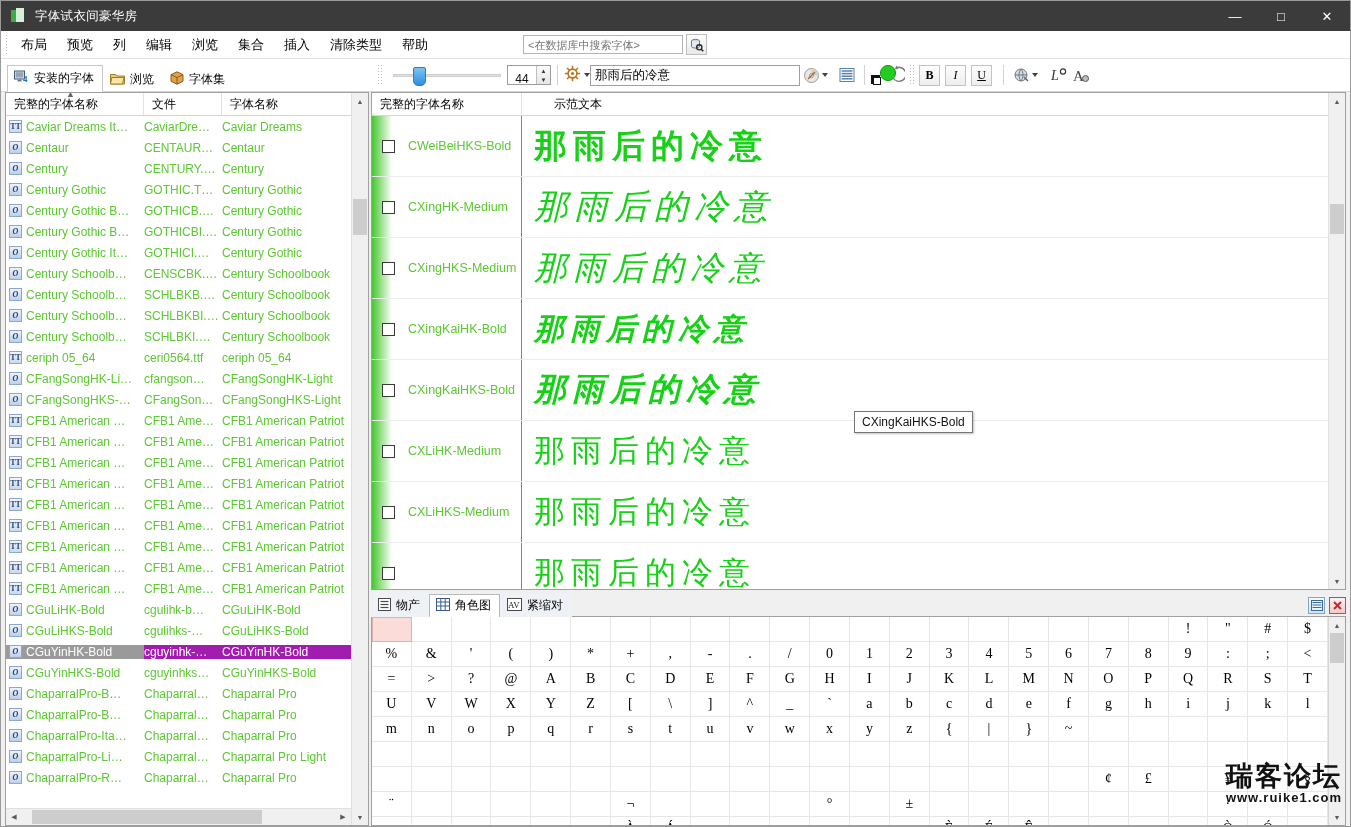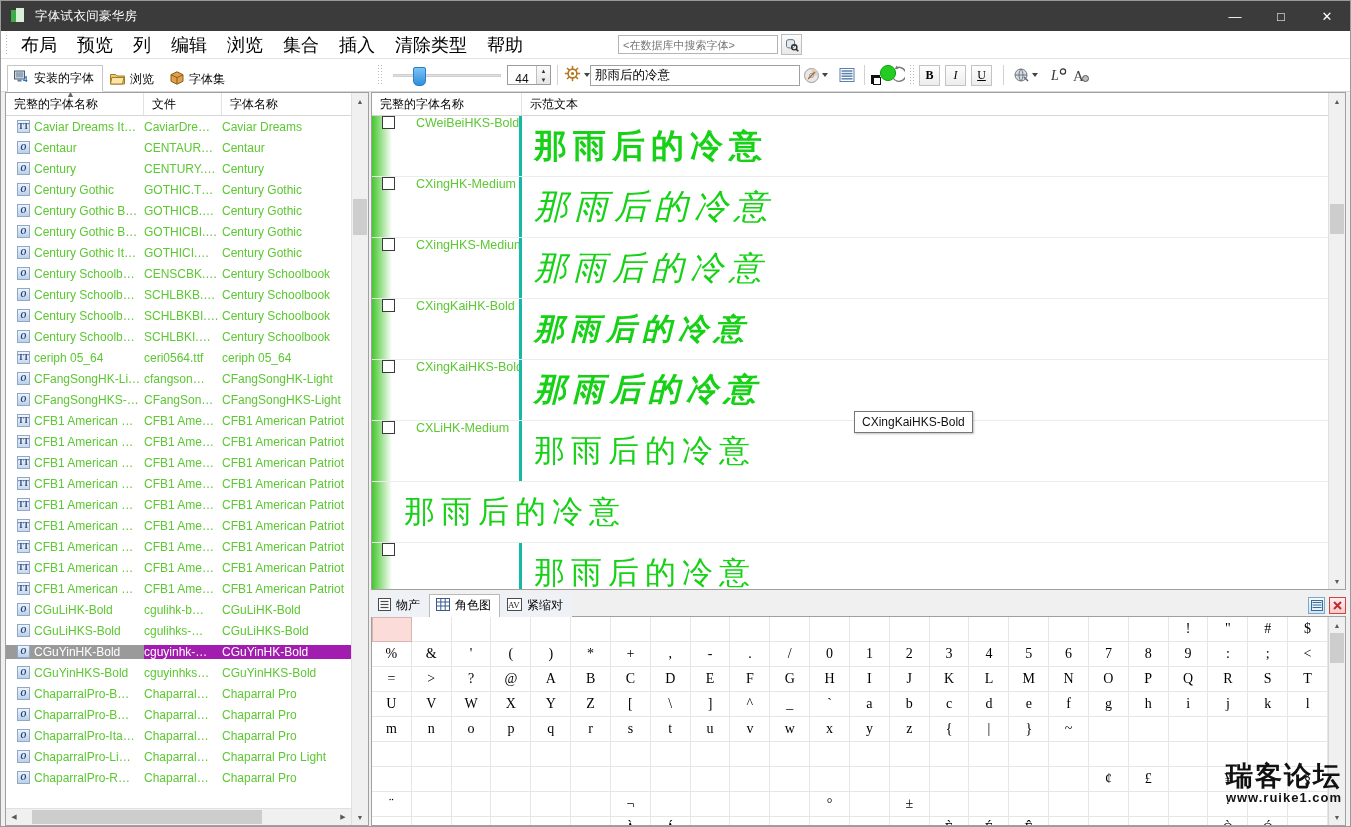--- a/index.html
+++ b/index.html
@@ -22,21 +22,21 @@
   .wc{width:46px;height:30px;display:flex;align-items:center;justify-content:center;
       color:#fff;font-size:13px;line-height:1;}
   .wc span{display:block;}
 
   
   .menubar{height:27px;background:#fff;display:flex;align-items:center;
            border-bottom:1px solid #e2e2e2;flex:none;position:relative;}
   .grip{width:7px;height:20px;margin-left:3px;
         background-image:repeating-linear-gradient(to bottom,#b8b8b8 0 1px,transparent 1px 3px);
         background-size:1px 100%;background-repeat:repeat-y;background-position:2px 0;}
-  .menu-item{padding:3px 9px;font-size:18px;color:#000;margin:0 1px;}
+  .menu-item{padding:3px 9px;font-size:13px;color:#000;margin:0 1px;}
   .searchwrap{margin-left:85px;display:flex;align-items:center;}
   .searchbox{width:160px;height:19px;border:1px solid #b4b4b4;background:#fff;
              font-size:11px;color:#9a9a9a;padding:0 4px;box-sizing:border-box;
              font-family:"Liberation Sans",sans-serif;outline:none;line-height:17px;}
   .searchbtn{width:21px;height:21px;margin-left:3px;border:1px solid #bdbdbd;
              background:linear-gradient(#fdfdfd,#e9e9e9);display:flex;align-items:center;
              justify-content:center;box-sizing:border-box;}
   .searchbtn svg{display:block;}
 
   
@@ -84,21 +84,21 @@
 
   .panel{background:#fff;border:1px solid #a0a0a0;box-sizing:border-box;display:flex;flex-direction:column;min-height:0;}
 
   
   .list-head{display:flex;height:22px;border-bottom:1px solid #d6d6d6;background:#fff;flex:none;font-size:12px;}
   .lh{padding:3px 0 0 8px;box-sizing:border-box;border-right:1px solid #e2e2e2;color:#000;position:relative;overflow:hidden;}
   .lh .sortmark{position:absolute;left:60px;top:-4px;font-size:9px;color:#666;}
   .lh.c1{width:138px;} .lh.c2{width:78px;} .lh.c3{flex:1;border-right:none;}
   .list-body{flex:1;overflow:hidden;position:relative;}
   .frow{display:flex;height:21px;align-items:center;font-size:12px;color:#5cc832;white-space:nowrap;}
-  .frow .fc1{width:138px;display:flex;align-items:center;gap:4px;padding-left:11px;box-sizing:border-box;overflow:hidden;}
+  .frow .fc1{width:138px;display:flex;align-items:center;gap:4px;padding-left:3px;box-sizing:border-box;overflow:hidden;}
   .frow .fc2{width:78px;overflow:hidden;box-sizing:border-box;padding-right:12px;}
   .frow .fc3{flex:1;overflow:hidden;}
   .frow .nm{overflow:hidden;text-overflow:ellipsis;white-space:nowrap;}
   .frow.sel .fc1,.frow.sel .fc2,.frow.sel .fc3{background:#a21caf;color:#fff;}
   .frow.sel .fc1{background:#9a9a9a;}
   .ficon{width:13px;height:13px;flex:none;border:1px solid #8fa8c8;box-sizing:border-box;
          background:linear-gradient(#f2f6fb,#c9d9ec);font-size:8px;line-height:11px;
          text-align:center;color:#1b3f7a;font-weight:bold;font-family:"Liberation Serif",serif;}
   .ficon.tt{color:#24447e;}
   .ficon.ps{background:linear-gradient(#eef3fa,#bcd0e8);font-style:italic;}
@@ -109,26 +109,26 @@
   .vsb .trk{flex:1;position:relative;background:#f0f0f0;}
   .vsb .thm{position:absolute;left:1px;right:1px;background:#cdcdcd;}
   .hsb{height:16px;background:#f0f0f0;display:flex;align-items:center;flex:none;border-top:1px solid #e0e0e0;}
   .hsb .ar{width:16px;height:16px;display:flex;align-items:center;justify-content:center;font-size:7px;color:#5a5a5a;}
   .hsb .trk{flex:1;height:16px;position:relative;}
   .hsb .thm{position:absolute;top:1px;bottom:1px;background:#cdcdcd;}
 
   
   .pv-head{display:flex;height:22px;border-bottom:1px solid #d6d6d6;flex:none;font-size:12px;background:#fff;}
   .pv-head .h1{width:150px;padding:3px 0 0 8px;box-sizing:border-box;border-right:1px solid #e2e2e2;}
-  .pv-head .h2{flex:1;padding:3px 0 0 8px;box-sizing:border-box;}
+  .pv-head .h2{flex:1;padding:3px 0 0 8px;box-sizing:border-box;margin-left:24px;}
   .pv-body{flex:1;overflow:hidden;position:relative;}
   .pvrow{display:flex;height:60px;border-bottom:1px solid #ececec;align-items:stretch;}
   .pvrow .grad{width:20px;flex:none;background:linear-gradient(to right,#45c62e,#ffffff);}
-  .pvrow .namecell{width:130px;flex:none;display:flex;gap:21px;padding-left:0px;
-                   border-right:3px solid #14b8a6;box-sizing:border-box;}
+  .pvrow .namecell{width:130px;flex:none;display:flex;align-items:center;gap:13px;padding-left:0px;
+                   border-right:1px solid #14b8a6;box-sizing:border-box;}
   .pvrow .cb{width:13px;height:13px;border:1px solid #3a3a3a;background:#fff;flex:none;margin-left:-10px;box-sizing:border-box;}
   .pvrow .fname{font-size:12.5px;color:#5cc832;white-space:nowrap;overflow:hidden;}
   .pvrow .samp{flex:1;display:flex;align-items:center;padding-left:12px;color:#16d116;
                font-size:34px;letter-spacing:6px;white-space:nowrap;overflow:hidden;
                font-family:"DejaVu Sans",sans-serif;}
   .pvrow .samp.s1{font-weight:bold;font-size:33px;}
   .pvrow .samp.s2{font-style:italic;font-size:34px;}
   .pvrow .samp.s3{font-style:italic;font-size:33px;}
   .pvrow .samp.s4{font-weight:bold;font-style:italic;font-size:30px;}
   .pvrow .samp.s5{font-weight:bold;font-style:italic;font-size:32px;}
@@ -687,20 +687,24 @@
                 <div class="pvrow">
                   <div class="grad"></div>
                   <div class="namecell">
                     <div class="cb"></div>
                     <div class="fname">CXLiHK-Medium</div>
                   </div>
                   <div class="samp s6">那雨后的冷意</div>
                 </div>
                 <div class="pvrow">
                   <div class="grad"></div>
+                  <div class="namecell">
+                    <div class="cb"></div>
+                    <div class="fname">CXLiHKS-Medium</div>
+                  </div>
                   <div class="samp s7">那雨后的冷意</div>
                 </div>
                 <div class="pvrow">
                   <div class="grad"></div>
                   <div class="namecell">
                     <div class="cb"></div>
                     <div class="fname"></div>
                   </div>
                   <div class="samp s6">那雨后的冷意</div>
                 </div>

